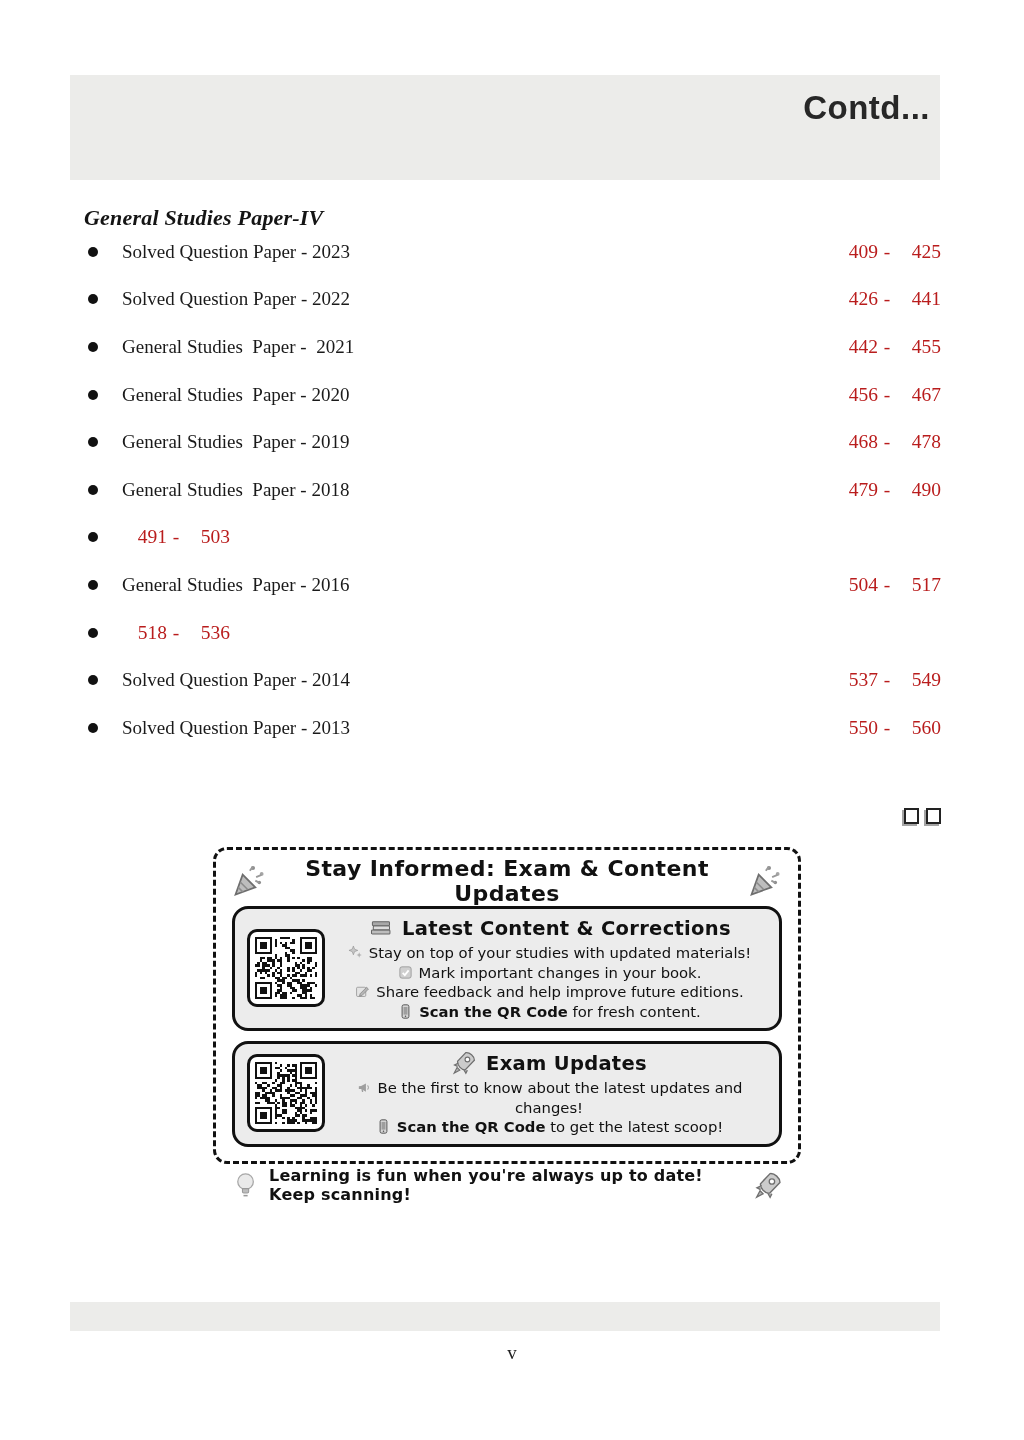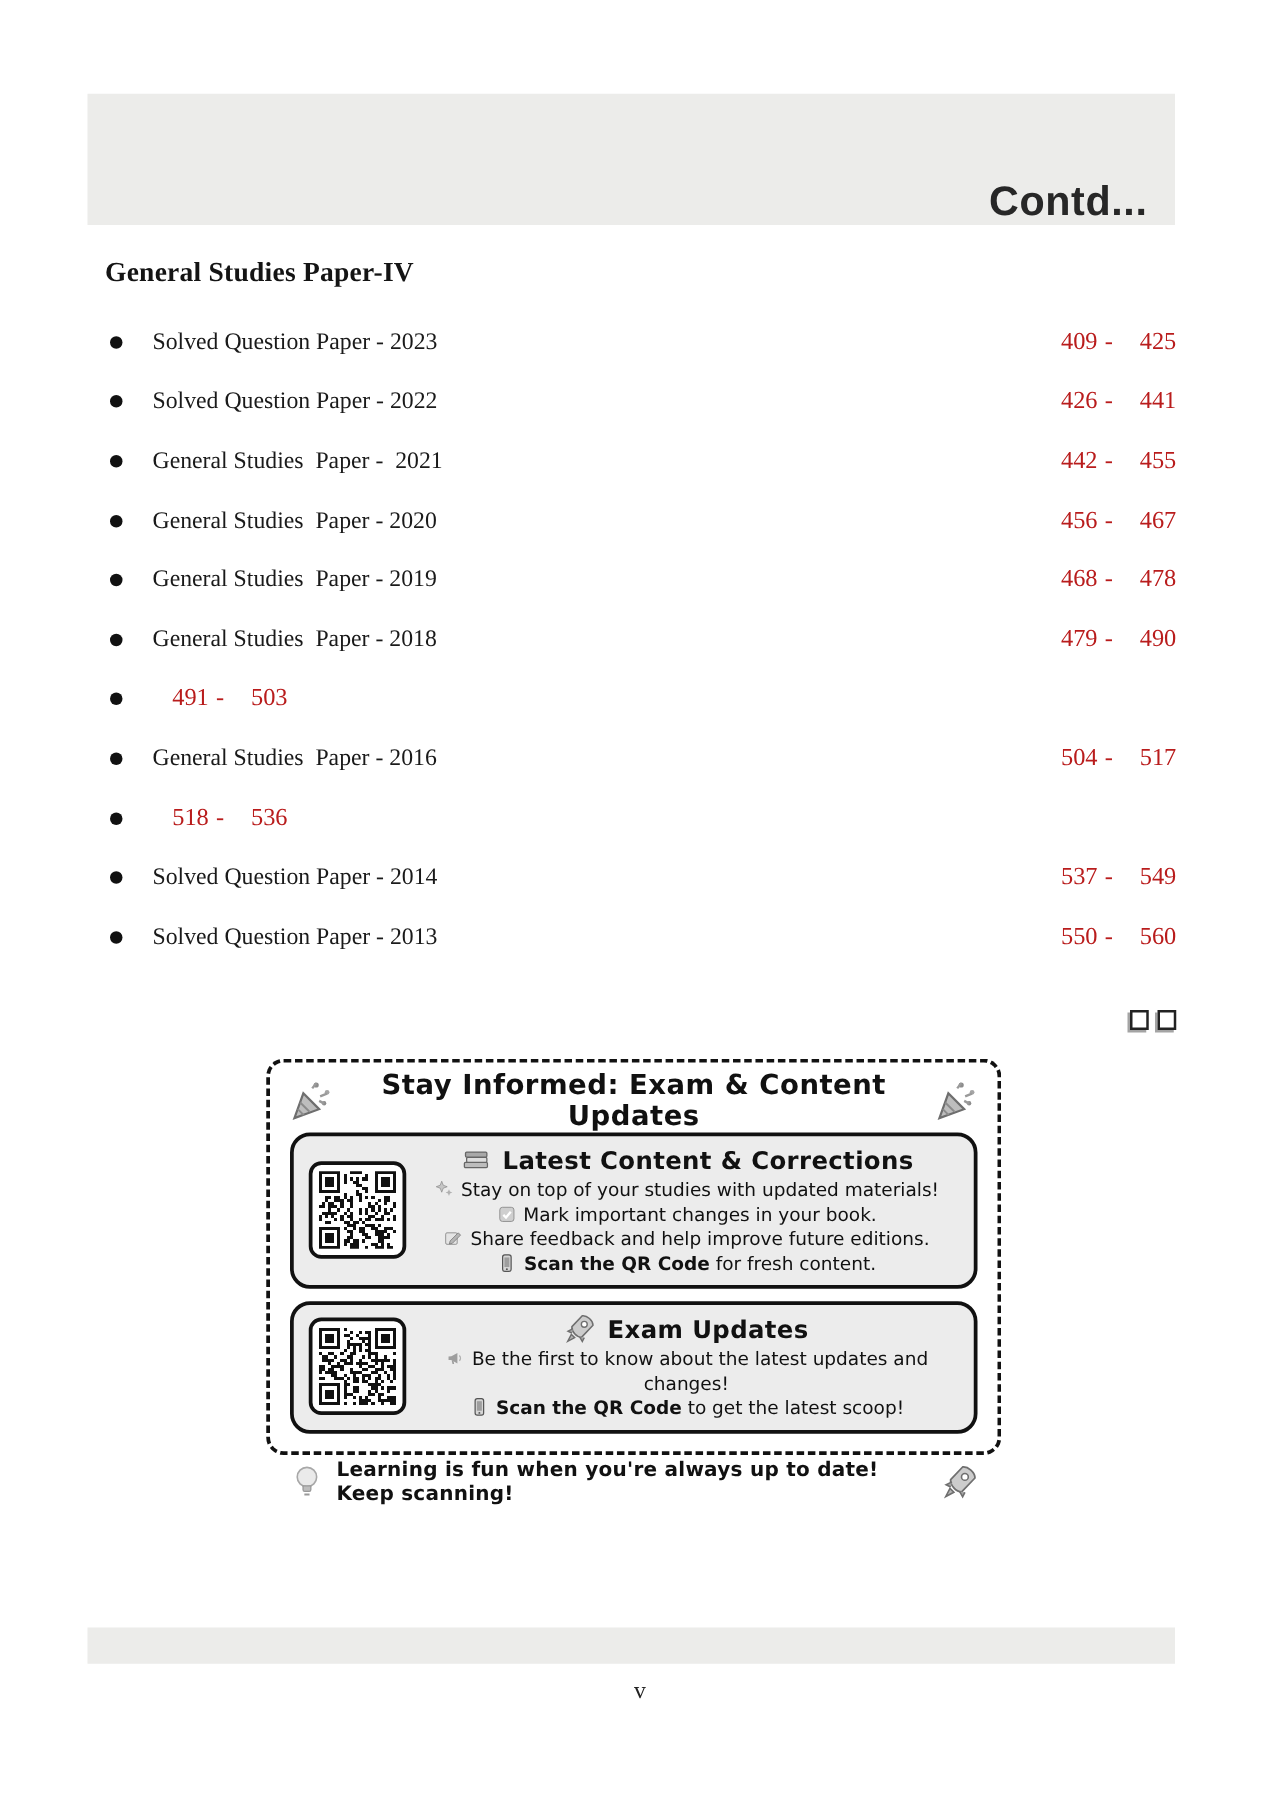--- a/index.html
+++ b/index.html
@@ -1,28 +1,28 @@
 <!DOCTYPE html>
 <html><head>
 <meta charset="utf-8">
 <style>
   html,body{margin:0;padding:0;background:#fff;}
   .page{position:relative;width:1024px;height:1440px;background:#ffffff;overflow:hidden;
         font-family:"Liberation Serif", serif;color:#1c1c1c;}
 
   
   .top-bar{position:absolute;left:70px;top:75px;width:870px;height:105px;background:#ececea;
-           display:flex;align-items:flex-end;justify-content:flex-end;box-sizing:border-box;padding:14px 22px 0 0;}
+           display:flex;align-items:flex-start;justify-content:flex-end;box-sizing:border-box;padding:14px 10px 0 0;}
   .contd{font-family:"Liberation Sans", sans-serif;font-weight:bold;font-size:33px;color:#272727;letter-spacing:.5px;}
 
   
-  .section-title{position:absolute;left:84px;top:205px;font-size:22px;font-weight:bold;color:#141414;letter-spacing:.2px;}
+  .section-title{position:absolute;left:84px;top:205px;font-size:22px;font-weight:bold;color:#141414;letter-spacing:.2px;font-style:italic;}
 
   
-  .toc{position:absolute;left:84px;top:250px;width:857px;}
+  .toc{position:absolute;left:84px;top:228px;width:857px;}
   .toc-row{height:47.6px;display:flex;align-items:center;}
   .bullet{width:10px;height:10px;border-radius:50%;background:#111;margin:0 24px 0 4px;flex:none;}
   .toc-label{flex:1;font-size:19px;white-space:pre;color:#1a1a1a;}
   .pages{display:flex;width:108px;flex:none;font-weight:normal;font-size:19.5px;color:#b91c1c;}
   .pg{width:45px;text-align:right;}
   .dash{flex:1;text-align:center;}
 
   
   .end-marks{position:absolute;top:808px;right:83px;display:flex;gap:7px;}
   .sq{width:11px;height:12px;border:2px solid #222;background:#fff;box-shadow:-2px 2px 0 #55555588;display:inline-block;}

